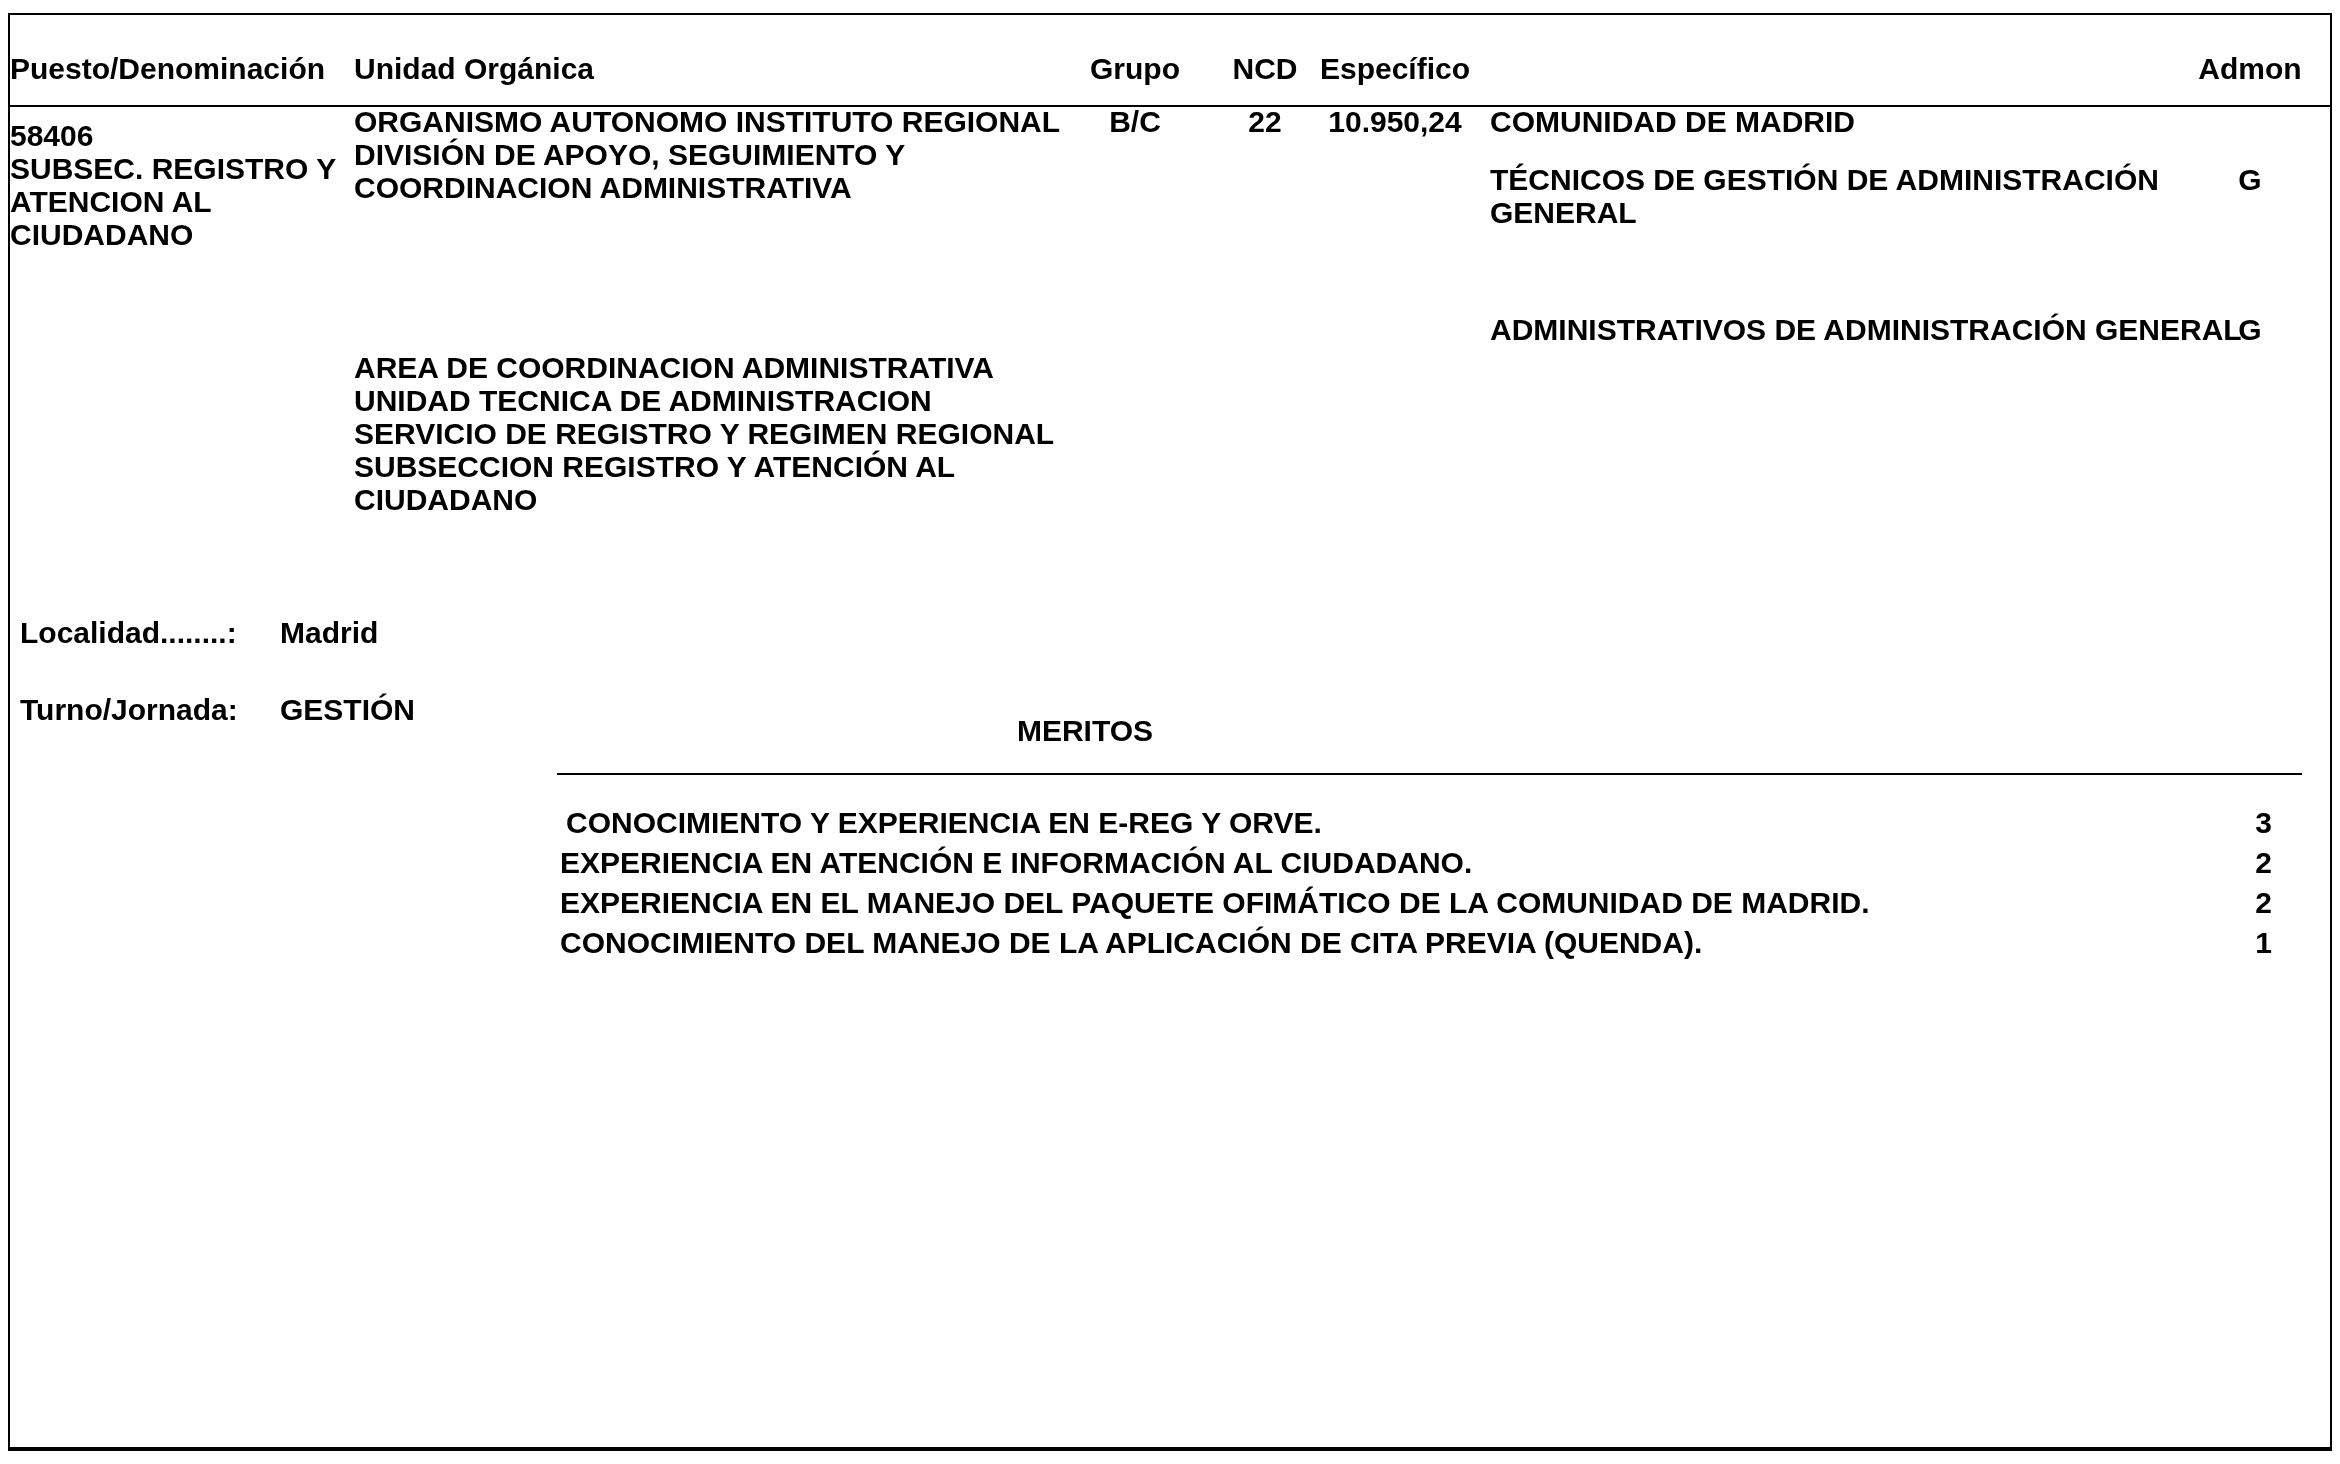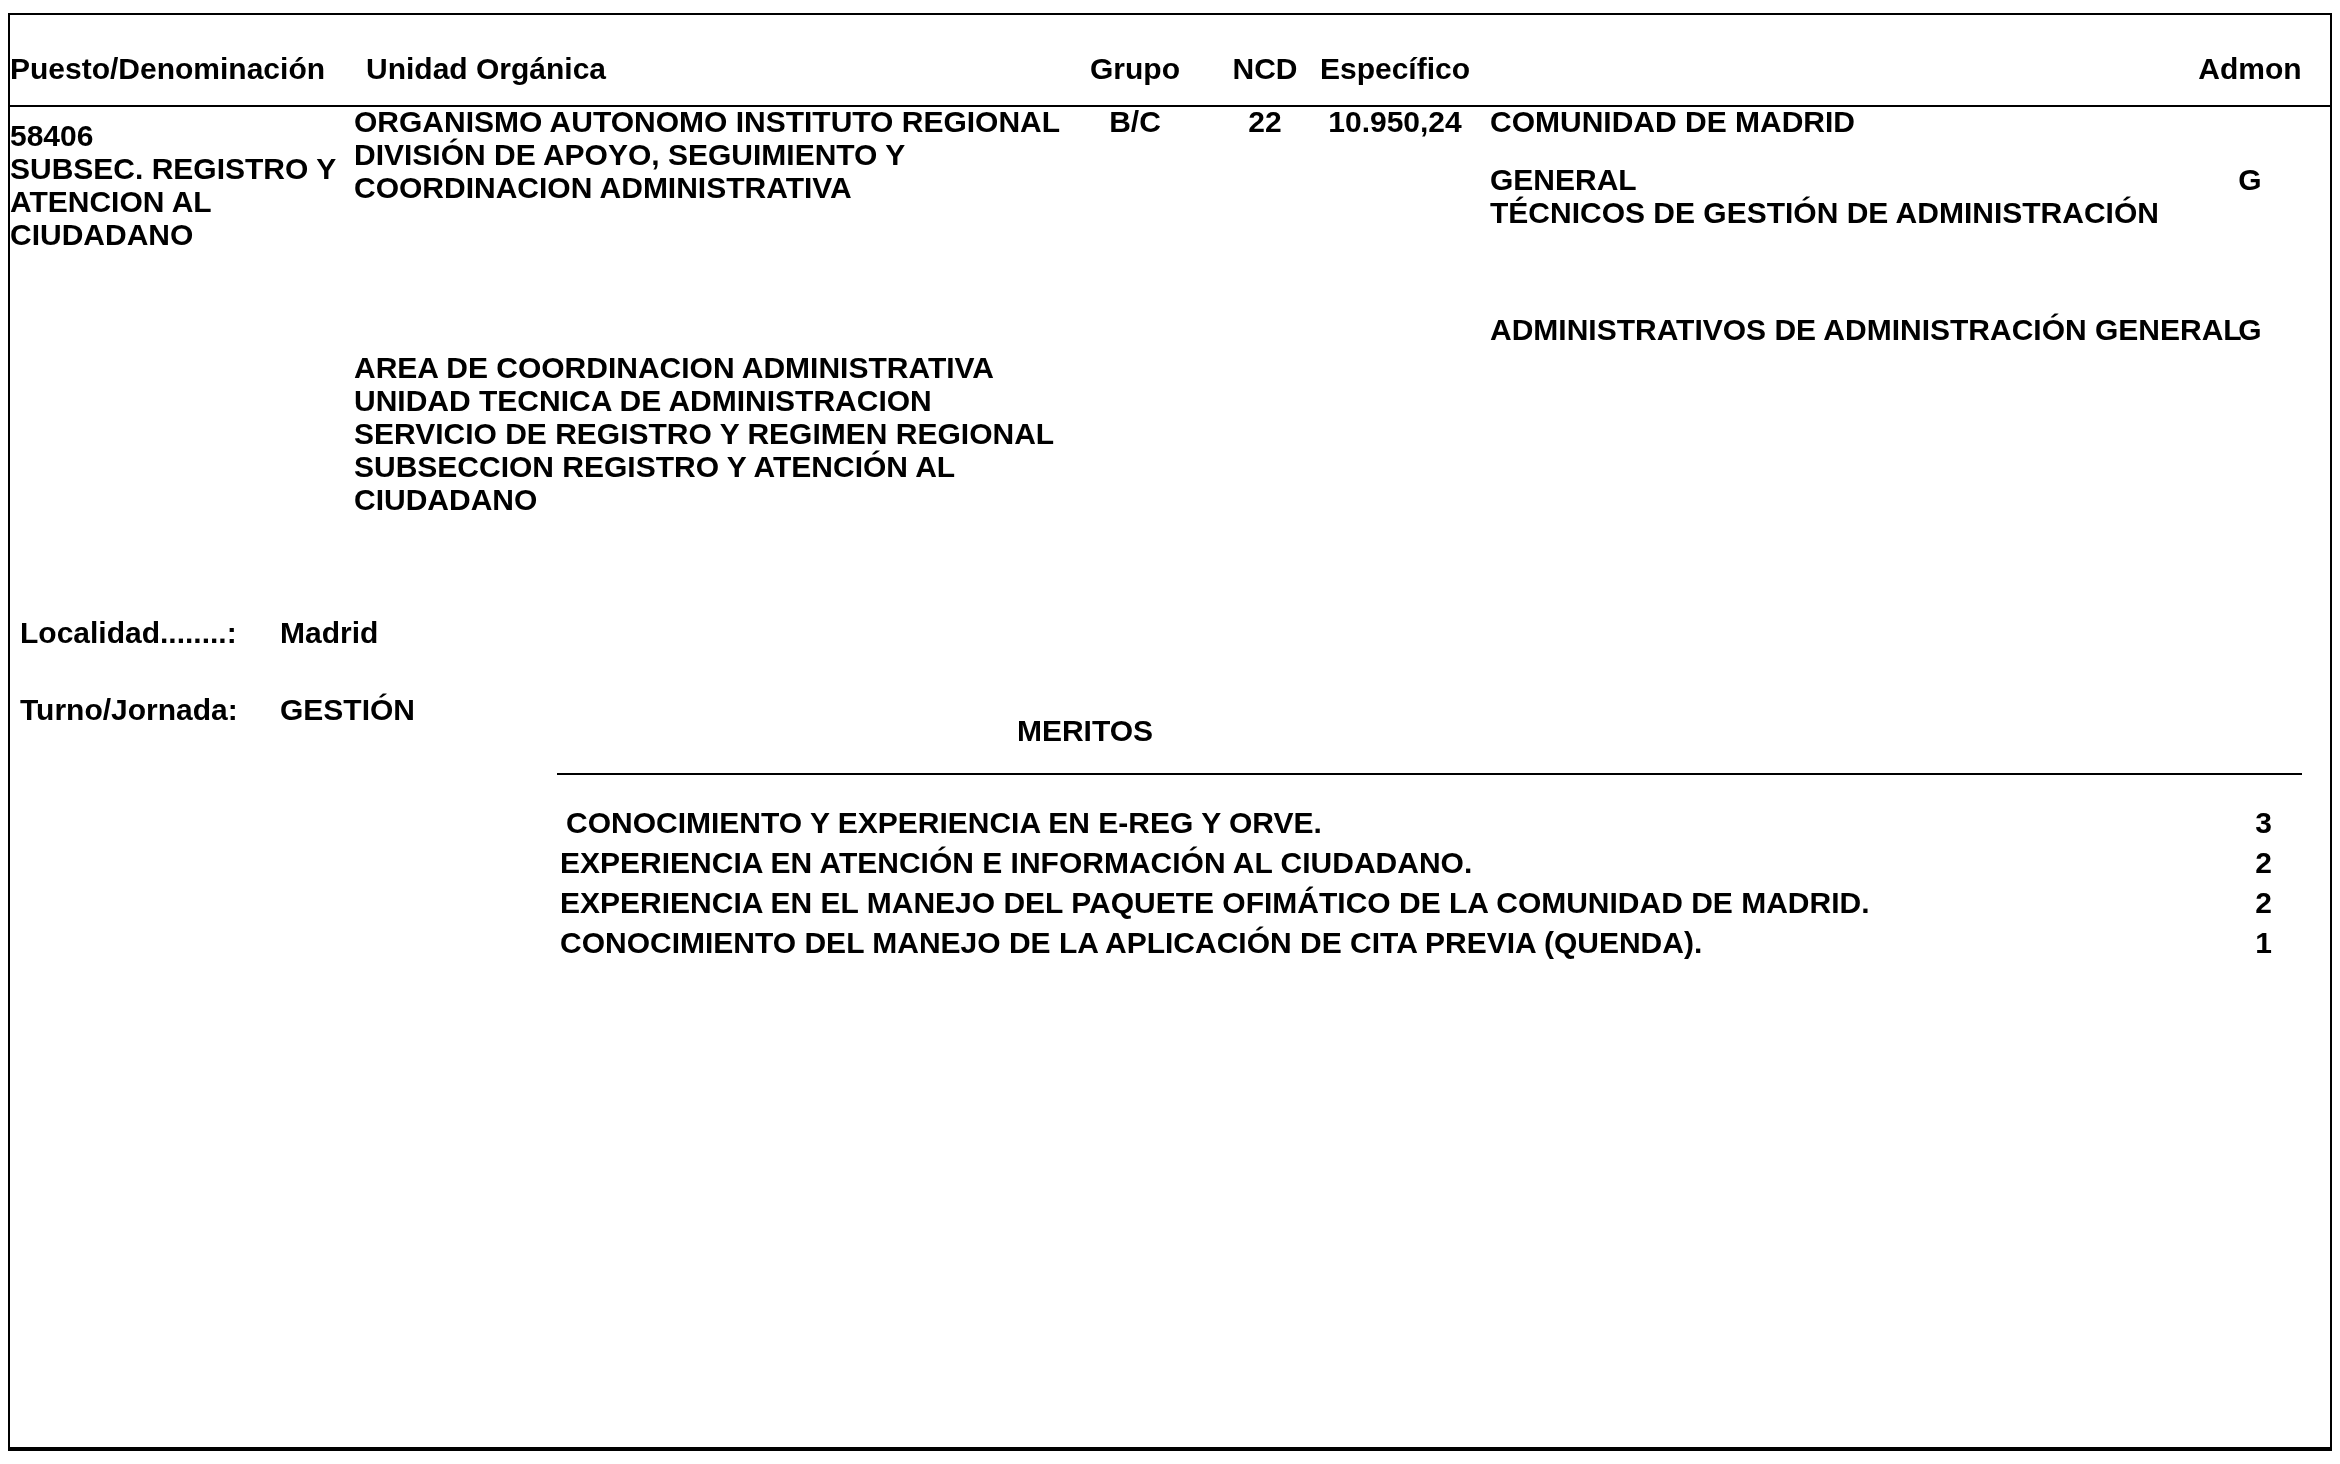--- a/index.html
+++ b/index.html
@@ -54,21 +54,21 @@
   .merit-points { white-space: pre; line-height: 33px; text-align: right; }
 </style>
 </head>
 <body>
 
 <div class="page">
   <div class="sheet">
 
     <div class="abs cell" style="left:0px; top:37px;">Puesto/Denominación</div>
 
-    <div class="abs cell" style="left:356px; top:37px;text-align:center;">Unidad Orgánica</div>
+    <div class="abs cell" style="left:344px; top:37px;text-align:center;">Unidad Orgánica</div>
 
     <div class="abs cell center" style="left:1055px; top:37px; width:140px;">Grupo</div>
 
     <div class="abs cell center" style="left:1190px; top:37px; width:130px;">NCD</div>
 
     <div class="abs cell center" style="left:1300px; top:37px; width:170px;">Específico</div>
 
 
     <div class="abs cell center" style="left:2180px; top:37px; width:120px;">Admon</div>
 
@@ -97,22 +97,22 @@
 
     <div class="abs cell center" style="left:1055px; top:90px; width:140px;">B/C</div>
 
     <div class="abs cell center" style="left:1190px; top:90px; width:130px;">22</div>
 
     <div class="abs cell center" style="left:1300px; top:90px; width:170px;">10.950,24</div>
 
     <div class="abs cell" style="left:1480px; top:90px;">COMUNIDAD DE MADRID</div>
 
     <div class="abs" style="left:1480px; top:148px; width:700px;">
+      <div class="line">TÉCNICOS DE GESTIÓN DE ADMINISTRACIÓN</div>
       <div class="line">GENERAL</div>
-      <div class="line">TÉCNICOS DE GESTIÓN DE ADMINISTRACIÓN</div>
     </div>
     <div class="abs cell center" style="left:2180px; top:148px; width:120px;">G</div>
 
     <div class="abs" style="left:1480px; top:298px; width:760px;">
       <div class="line">ADMINISTRATIVOS DE ADMINISTRACIÓN GENERAL</div>
     </div>
     <div class="abs cell center" style="left:2180px; top:298px; width:120px;">G</div>
 
     <div class="abs cell" style="left:10px; top:601px;">Localidad........:</div>
     <div class="abs cell" style="left:270px; top:601px;">Madrid</div>

